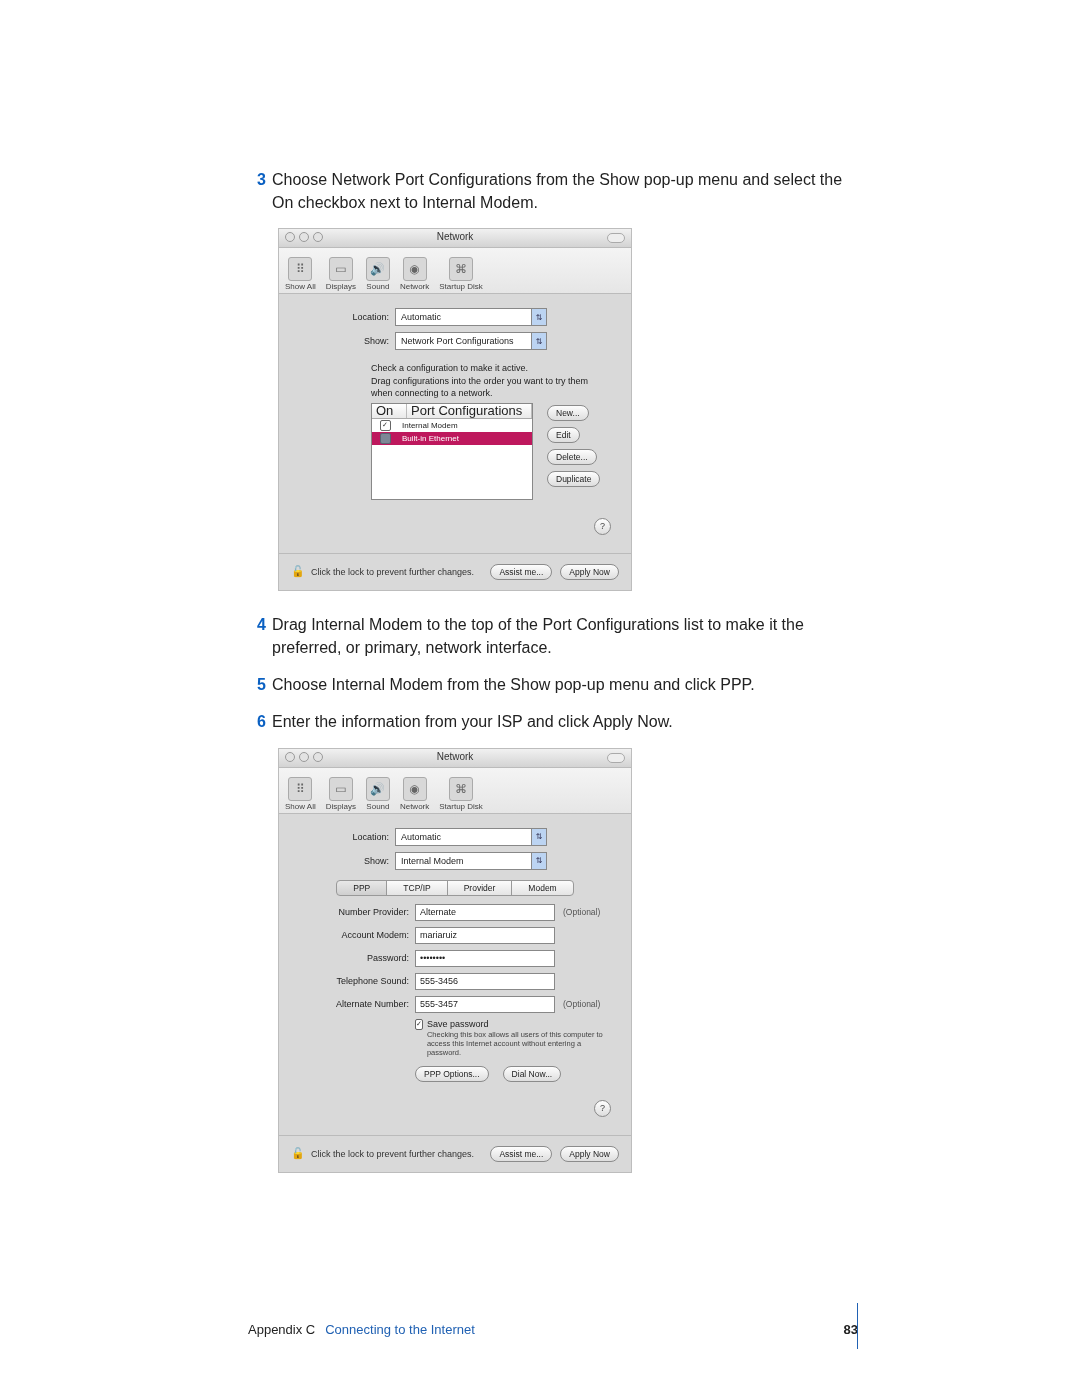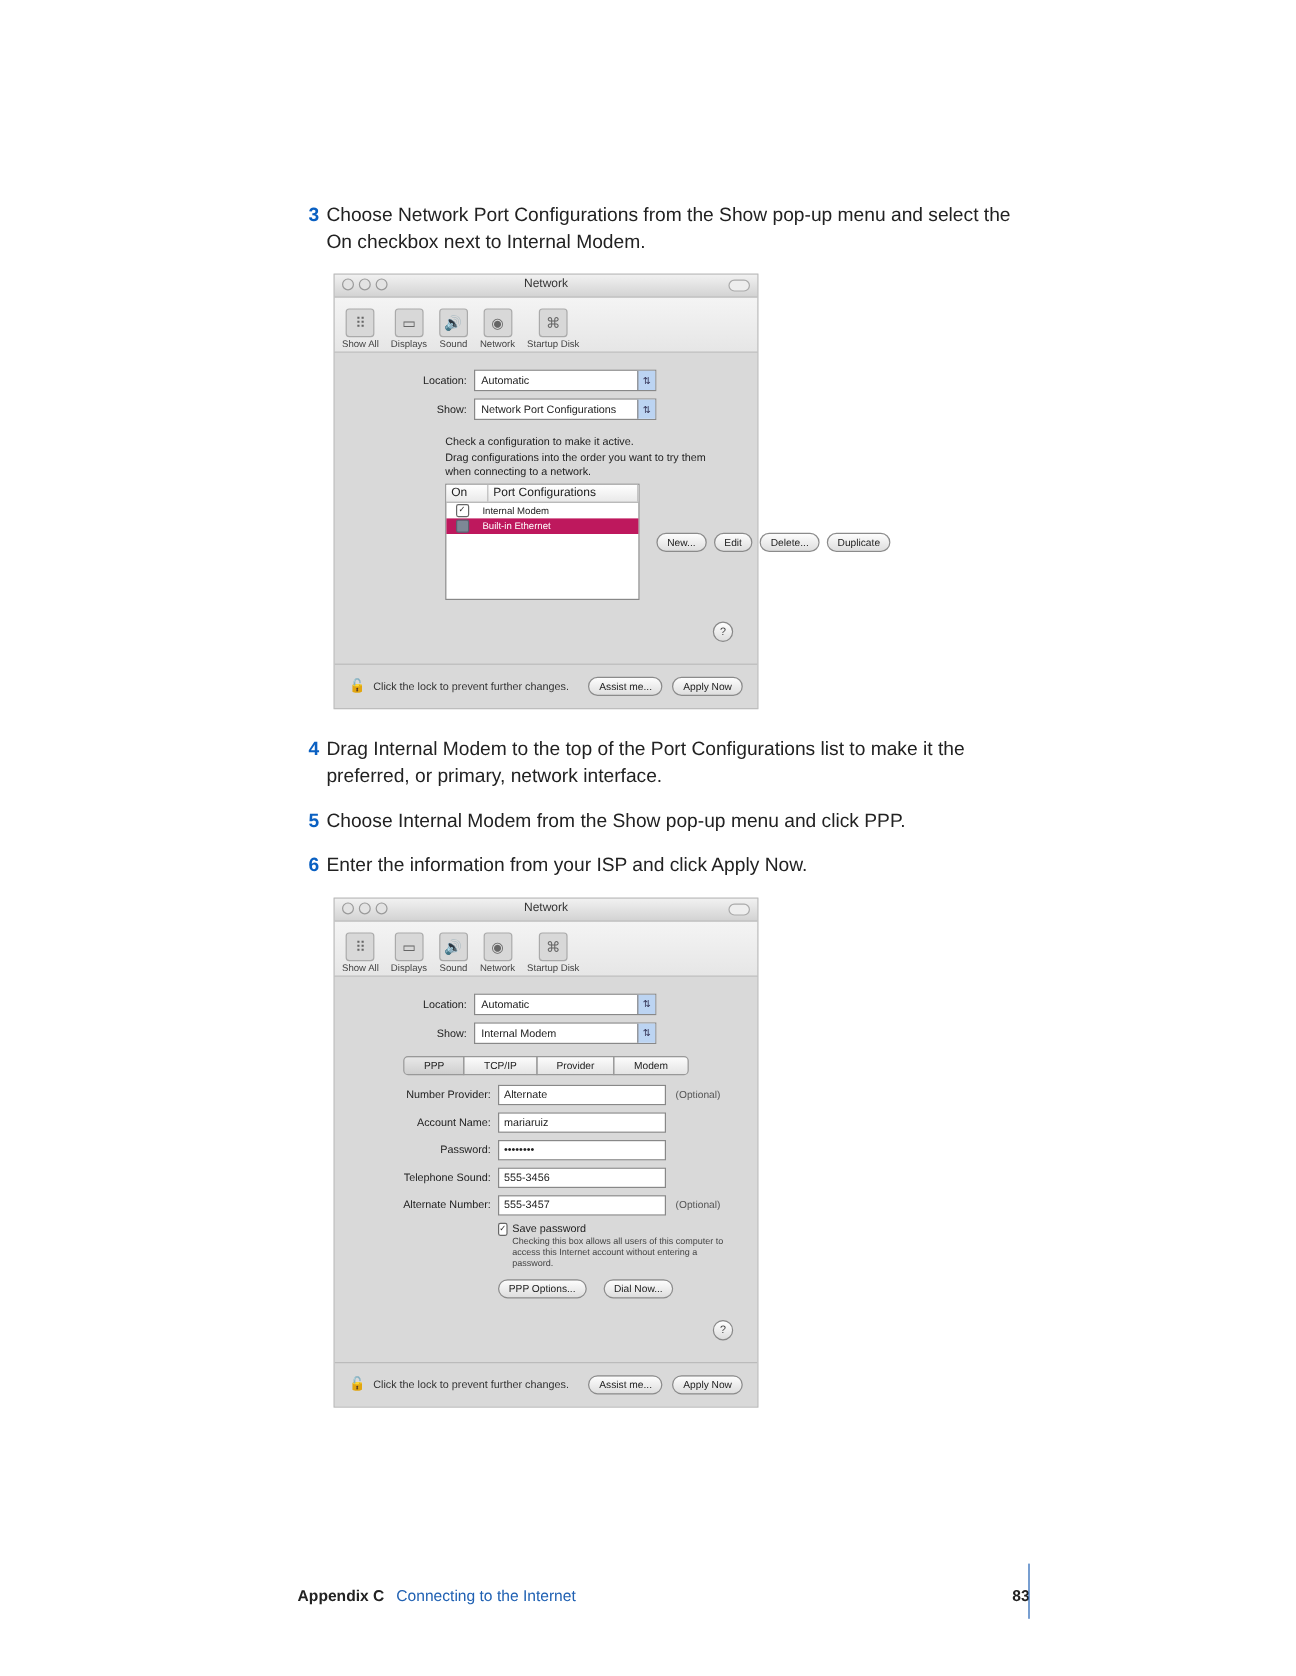--- a/index.html
+++ b/index.html
@@ -19,29 +19,29 @@
   .tbicon{width:22px;height:22px;border-radius:3px;background:#d8d8d8;border:1px solid #aaa;margin-bottom:1px;display:flex;align-items:center;justify-content:center;font-size:12px;color:#666}
   .body{padding:14px 20px 12px 20px;background:#d9d9d9}
   .formrow{display:flex;align-items:center;margin-bottom:6px}
   .formrow .lbl{width:90px;text-align:right;margin-right:6px;font-size:9px;color:#222}
   .popup{width:140px;height:16px;background:#fff;border:1px solid #888;position:relative;display:flex;align-items:center;padding:0 5px;font-size:9px}
   .popup .knob{position:absolute;right:0;top:0;width:14px;height:100%;background:#bcd4f2;border-left:1px solid #888;display:flex;align-items:center;justify-content:center;font-size:8px;color:#335}
   .instr{margin:12px 0 4px 72px;font-size:9px;line-height:1.35;width:220px}
   .listwrap{display:flex;margin-left:72px}
   .listbox{width:160px;height:95px;background:#fff;border:1px solid #888}
   .listhead{display:flex;height:14px;border-bottom:1px solid #aaa;background:linear-gradient(#fff,#e9e9e9)}
-  .listhead div{border-right:1px solid #bbb;font-size:10px;display:flex;align-items:center;padding:0 4px}
+  .listhead div{border-right:1px solid #bbb;font-size:13px;display:flex;align-items:center;padding:0 4px}
   .col-on{width:26px}
   .col-pc{flex:1}
   .lrow{display:flex;height:13px;align-items:center;font-size:8px}
   .lrow .ck{width:26px;display:flex;align-items:center;justify-content:center}
   .lrow .nm{flex:1;padding:0 4px}
   .lrow.sel{background:#be185d;color:#fff}
   .chk{width:9px;height:9px;border:1px solid #666;border-radius:2px;background:#fff;display:flex;align-items:center;justify-content:center;font-size:7px;color:#333}
-  .sidebtns{margin-left:14px;width:60px;display:flex;flex-direction:row;gap:6px;align-items:center;margin-top:2px}
+  .sidebtns{margin-left:14px;width:60px;display:flex;flex-direction:column;gap:6px;align-items:flex-start;margin-top:2px}
   .aquabtn{background:linear-gradient(#fdfdfd,#dedede);border:1px solid #8b8b8b;border-radius:9px;font-size:8.5px;padding:2px 8px;text-align:center;color:#222;white-space:nowrap}
   .helpwrap{display:flex;justify-content:flex-end;margin:18px 0 6px 0}
   .helpbtn{width:15px;height:15px;border-radius:50%;border:1px solid #888;background:linear-gradient(#fff,#ddd);display:flex;align-items:center;justify-content:center;font-size:9px;color:#444}
   .lockbar{border-top:1px solid #bbb;padding:10px 12px;display:flex;align-items:center;background:#d9d9d9}
   .lockicon{width:14px;height:14px;margin-right:6px;display:flex;align-items:center;justify-content:center;font-size:11px;color:#8a7a3a}
   .locktxt{font-size:9px;color:#333;flex:1}
   
   .tabs{display:flex;justify-content:center;margin:10px 0 8px 0}
   .tab{background:linear-gradient(#fcfcfc,#e4e4e4);border:1px solid #999;padding:2px 16px;font-size:8.5px;margin-left:-1px}
   .tab.first{border-radius:4px 0 0 4px;margin-left:0}
@@ -50,21 +50,21 @@
   .frow2{display:flex;align-items:center;margin-bottom:6px}
   .frow2 .lbl{width:110px;text-align:right;margin-right:6px;font-size:9px}
   .txtfield{width:130px;height:15px;background:#fff;border:1px solid #888;padding:0 4px;font-size:9px;display:flex;align-items:center}
   .opt{margin-left:8px;font-size:8.5px;color:#555}
   .savebox{display:flex;align-items:flex-start;margin-left:116px;margin-top:2px}
   .savetxt{margin-left:4px}
   .savetxt .chklabel{font-size:9px}
   .savetxt .hint{font-size:7.5px;color:#444;width:190px;line-height:1.25;margin-top:1px}
   .btnrow{display:flex;gap:14px;margin-left:116px;margin-top:8px}
   .footer{position:absolute;left:248px;bottom:60px;width:610px;display:flex;align-items:center;font-size:13px}
-  .footer .apx{font-weight:700;margin-right:10px}
+  .footer .apx{font-weight:400;margin-right:10px}
   .footer .ttl{color:#2061b3}
   .footer .pgnum{margin-left:auto;font-weight:700}
   .vrule{position:absolute;right:222px;bottom:48px;width:1px;height:46px;background:#2061b3}
 </style>
 </head>
 <body>
 <div class="page">
 
 <div class="content">
 
@@ -227,21 +227,21 @@
         <div class="tab last">Modem</div>
       </div>
       <div class="frow2">
         <div class="lbl">Number Provider:</div>
         <div class="txtfield">
               <span>Alternate</span>
             </div>
         <div class="opt">(Optional)</div>
       </div>
       <div class="frow2">
-        <div class="lbl">Account Name:</div>
+        <div class="lbl">Account Modem:</div>
         <div class="txtfield">
               <span>mariaruiz</span>
             </div>
       </div>
       <div class="frow2">
         <div class="lbl">Password:</div>
         <div class="txtfield">
               <span>••••••••</span>
             </div>
       </div>

